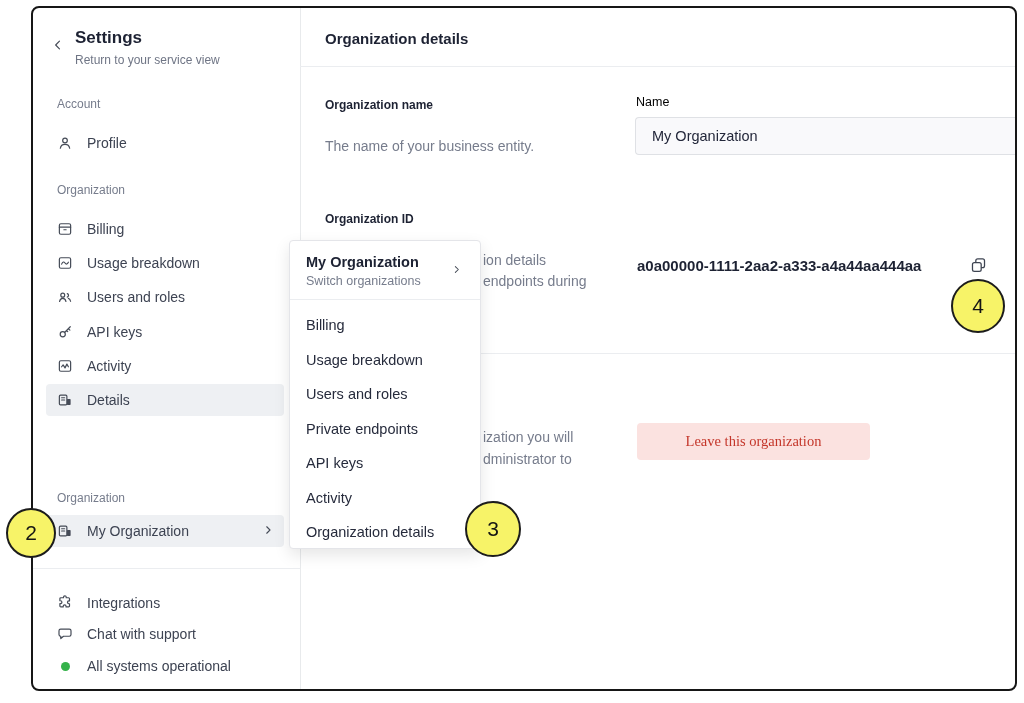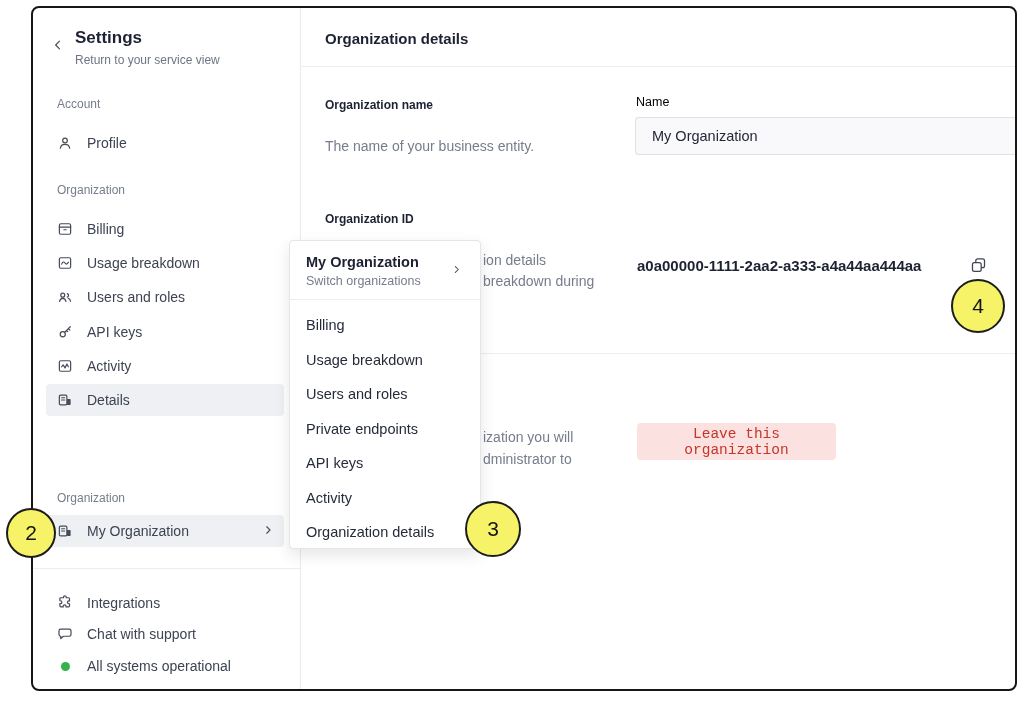--- a/index.html
+++ b/index.html
@@ -26,22 +26,22 @@
   .m-header{position:absolute;left:292px;top:22px;font-size:15px;font-weight:700;color:#1d2233;}
   .sec-title{position:absolute;font-size:12px;font-weight:700;color:#1d2233;}
   .desc{position:absolute;font-size:14px;color:#767c8c;}
   .f-label{position:absolute;left:603px;top:87px;font-size:12.5px;color:#000000;}
   .name-input{position:absolute;left:602px;top:109px;width:380px;height:38px;box-sizing:border-box;
       background:#f9f9fb;border:1px solid #dfe1e5;border-right:none;border-radius:4px 0 0 4px;
       font-family:inherit;font-size:14.5px;color:#23273a;padding:0 16px;outline:none;}
   .org-id{position:absolute;left:604px;top:249px;font-size:15px;font-weight:700;color:#1d2233;}
   .copy-btn{position:absolute;left:933px;top:245px;width:24px;height:24px;display:flex;
       align-items:center;justify-content:center;background:none;border:none;padding:0;cursor:pointer;}
-  .leave-btn{position:absolute;left:604px;top:415px;width:199px;height:37px;border:none;border-radius:4px;
-      background:var(--redbg,#fbe2e0);color:var(--red,#c4362a);font-family:Liberation Mono, monospace;font-size:14.5px;cursor:pointer;}
+  .leave-btn{position:absolute;left:604px;top:415px;width:233px;height:37px;border:none;border-radius:4px;
+      background:var(--redbg,#fbe2e0);color:var(--red,#c4362a);font-family:Liberation Serif, serif;font-size:14.5px;cursor:pointer;}
   
   .dropdown{position:absolute;left:256px;top:232px;width:192px;height:309px;box-sizing:border-box;
       background:#fff;border:1px solid #e4e5e9;border-radius:4px;z-index:10;
       box-shadow:0 6px 16px rgba(0,0,0,.10);}
   .dd-head{position:relative;padding:13px 16px 11px;}
   .dd-name{font-size:14.5px;font-weight:700;color:#1d2233;}
   .dd-sub{font-size:12.5px;color:#767c8c;margin-top:4px;}
   .dd-chev{position:absolute;right:18px;top:20px;}
   .dd-div{height:1px;background:#ebedf0;}
   .dd-list{padding-top:8px;}
@@ -192,21 +192,21 @@
   <div class="m-header">Organization details</div>
   <div class="hdiv" style="top:58px;left:267px;width:715px"></div>
 
   <div class="sec-title" style="left:292px;top:90px">Organization name</div>
   <div class="desc" style="left:292px;top:130px">The name of your business entity.</div>
   <div class="f-label">Name</div>
   <input class="name-input" type="text" value="My Organization" style="">
 
   <div class="sec-title" style="left:292px;top:204px">Organization ID</div>
   <div class="desc" style="left:450px;top:244px">ion details</div>
-  <div class="desc" style="left:450px;top:265px">breakdown during</div>
+  <div class="desc" style="left:450px;top:265px">endpoints during</div>
   <div class="org-id">a0a00000-1111-2aa2-a333-a4a44aa444aa</div>
   <button class="copy-btn">
     <svg width="19" height="19" viewBox="0 0 24 24" fill="none" stroke="#3e4452" stroke-width="1.6">
         <rect x="8.6" y="3.6" width="11" height="11" rx="2.4"></rect>
         <rect x="4.4" y="8.4" width="11" height="11" rx="2.4" fill="#ffffff"></rect>
       </svg>
   </button>
 
   <div class="hdiv" style="top:345px;left:292px;width:690px"></div>
 

